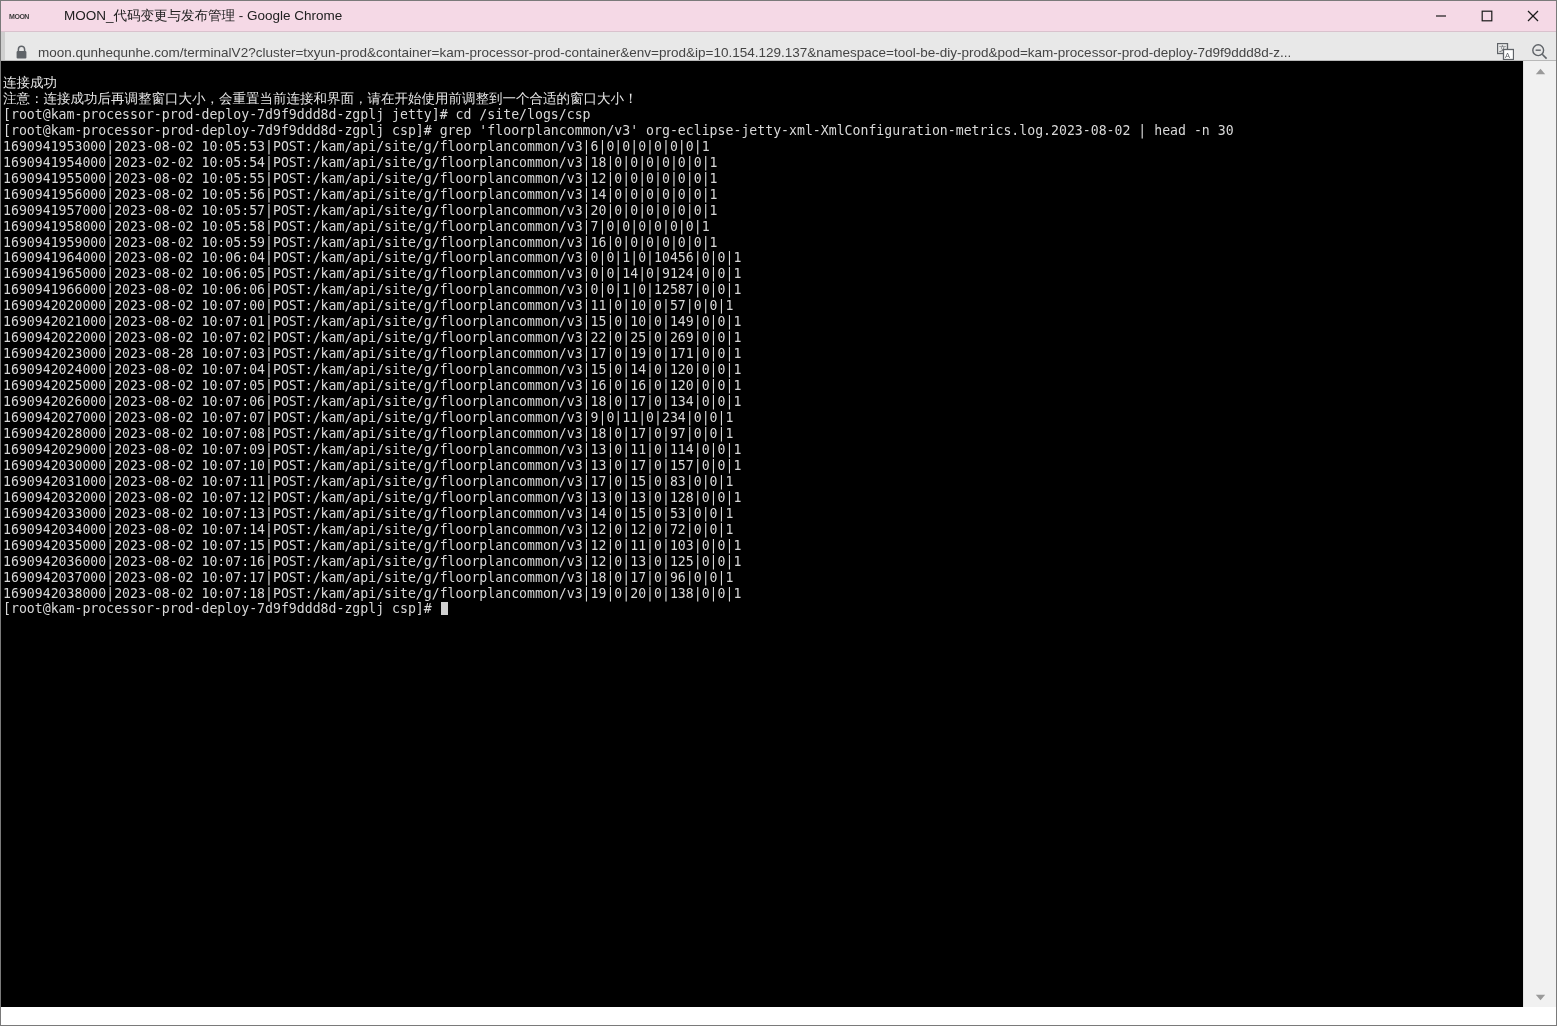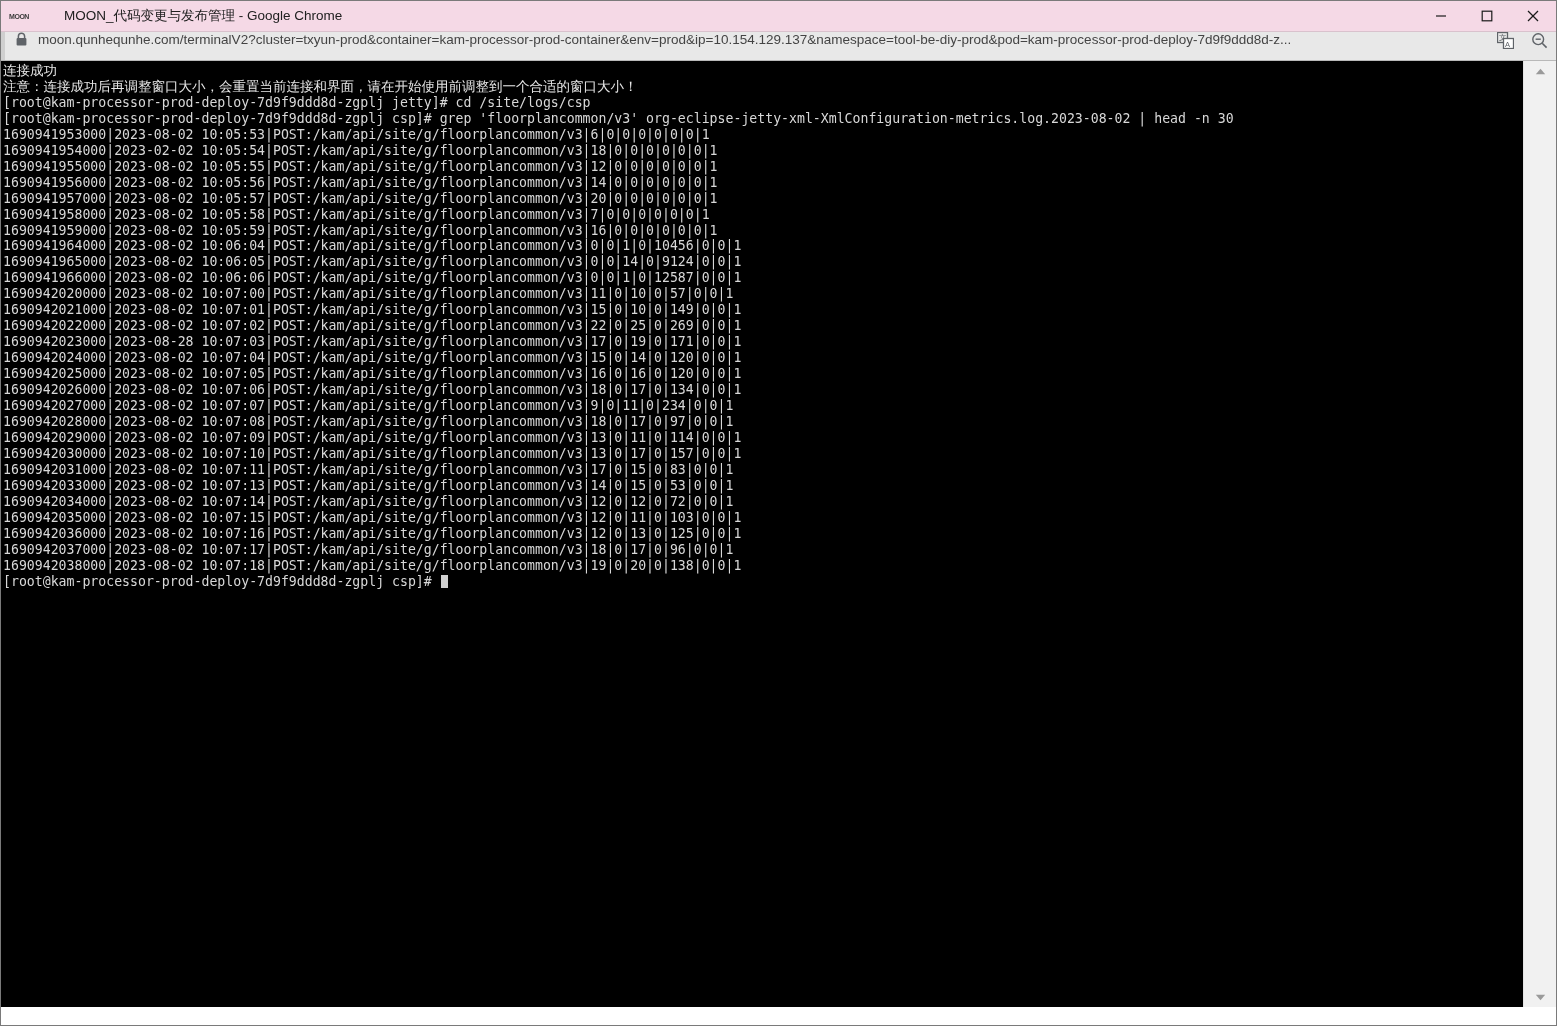--- a/index.html
+++ b/index.html
@@ -71,21 +71,21 @@
     color: #1b1b1b;
   }
   .wincontrol svg { display: block; }
 
   
   #toolbar {
     position: relative;
     height: 28px;
     background: #e8e8e8;
     display: flex;
-    align-items: flex-start;
+    align-items: flex-end;
     border-bottom: 1px solid #b9b9b9;
   }
   #toolbar-leftstub {
     width: 4px;
     height: 28px;
     background: #cfcfcf;
   }
   #lock-icon {
     margin-left: 10px;
     margin-right: 10px;
@@ -117,21 +117,21 @@
   }
   #terminal {
     position: relative;
     width: 1523px;
     height: 946px;
     background: #000000;
     overflow: hidden;
     padding: 0;
   }
   #term-inner {
-    padding: 2px 0 0 2px;
+    padding: 14px 0 0 2px;
   }
   .line {
     font-family: "DejaVu Sans Mono", "Liberation Mono", monospace;
     font-size: 13.2px;
     line-height: 15.95px;
     color: #d8d8d8;
     white-space: pre;
     letter-spacing: 0px;
   }
   .line.cjk {
@@ -261,20 +261,21 @@
         <div class="line">1690942022000|2023-08-02 10:07:02|POST:/kam/api/site/g/floorplancommon/v3|22|0|25|0|269|0|0|1</div>
         <div class="line">1690942023000|2023-08-28 10:07:03|POST:/kam/api/site/g/floorplancommon/v3|17|0|19|0|171|0|0|1</div>
         <div class="line">1690942024000|2023-08-02 10:07:04|POST:/kam/api/site/g/floorplancommon/v3|15|0|14|0|120|0|0|1</div>
         <div class="line">1690942025000|2023-08-02 10:07:05|POST:/kam/api/site/g/floorplancommon/v3|16|0|16|0|120|0|0|1</div>
         <div class="line">1690942026000|2023-08-02 10:07:06|POST:/kam/api/site/g/floorplancommon/v3|18|0|17|0|134|0|0|1</div>
         <div class="line">1690942027000|2023-08-02 10:07:07|POST:/kam/api/site/g/floorplancommon/v3|9|0|11|0|234|0|0|1</div>
         <div class="line">1690942028000|2023-08-02 10:07:08|POST:/kam/api/site/g/floorplancommon/v3|18|0|17|0|97|0|0|1</div>
         <div class="line">1690942029000|2023-08-02 10:07:09|POST:/kam/api/site/g/floorplancommon/v3|13|0|11|0|114|0|0|1</div>
         <div class="line">1690942030000|2023-08-02 10:07:10|POST:/kam/api/site/g/floorplancommon/v3|13|0|17|0|157|0|0|1</div>
         <div class="line">1690942031000|2023-08-02 10:07:11|POST:/kam/api/site/g/floorplancommon/v3|17|0|15|0|83|0|0|1</div>
+        <div class="line">1690942032000|2023-08-02 10:07:12|POST:/kam/api/site/g/floorplancommon/v3|13|0|13|0|128|0|0|1</div>
         <div class="line">1690942033000|2023-08-02 10:07:13|POST:/kam/api/site/g/floorplancommon/v3|14|0|15|0|53|0|0|1</div>
         <div class="line">1690942034000|2023-08-02 10:07:14|POST:/kam/api/site/g/floorplancommon/v3|12|0|12|0|72|0|0|1</div>
         <div class="line">1690942035000|2023-08-02 10:07:15|POST:/kam/api/site/g/floorplancommon/v3|12|0|11|0|103|0|0|1</div>
         <div class="line">1690942036000|2023-08-02 10:07:16|POST:/kam/api/site/g/floorplancommon/v3|12|0|13|0|125|0|0|1</div>
         <div class="line">1690942037000|2023-08-02 10:07:17|POST:/kam/api/site/g/floorplancommon/v3|18|0|17|0|96|0|0|1</div>
         <div class="line">1690942038000|2023-08-02 10:07:18|POST:/kam/api/site/g/floorplancommon/v3|19|0|20|0|138|0|0|1</div>
 
         <div class="line"><span>[root@kam-processor-prod-deploy-7d9f9ddd8d-zgplj csp]# </span><span class="cursor"></span></div>
 
       </div>

